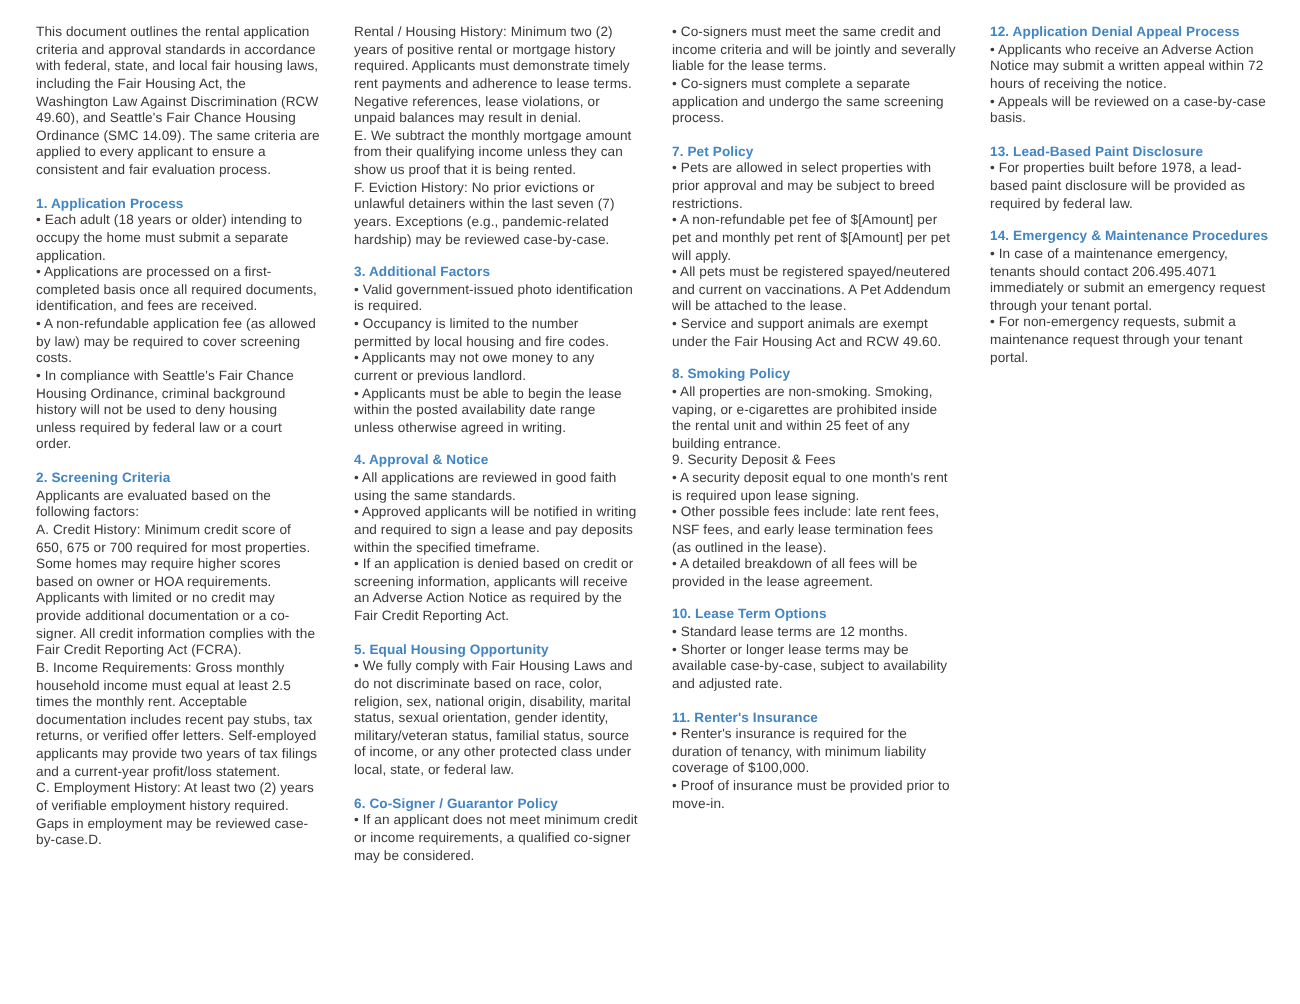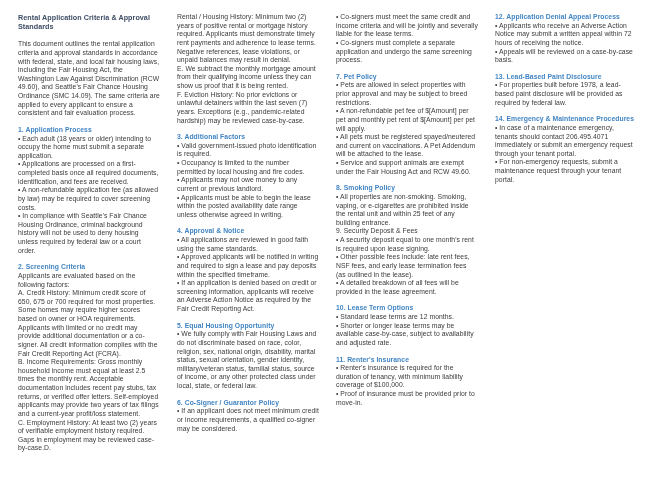--- a/index.html
+++ b/index.html
@@ -40,21 +40,20 @@
   }
   .block.paragraph { margin: 0; }
   .col > .block:first-child { margin-top: 0; }
 </style>
 </head>
 <body>
 
 <div class="page">
   <div class="cols">
     <div class="col">
-        <div class="block title">Rental Application Criteria &amp; Approval Standards</div>
         <div class="block paragraph">This document outlines the rental application criteria and approval standards in accordance with federal, state, and local fair housing laws, including the Fair Housing Act, the Washington Law Against Discrimination (RCW 49.60), and Seattle's Fair Chance Housing Ordinance (SMC 14.09). The same criteria are applied to every applicant to ensure a consistent and fair evaluation process.</div>
         <div class="block heading">1. Application Process</div>
         <div class="block paragraph">• Each adult (18 years or older) intending to occupy the home must submit a separate application.</div>
         <div class="block paragraph">• Applications are processed on a first-completed basis once all required documents, identification, and fees are received.</div>
         <div class="block paragraph">• A non-refundable application fee (as allowed by law) may be required to cover screening costs.</div>
         <div class="block paragraph">• In compliance with Seattle's Fair Chance Housing Ordinance, criminal background history will not be used to deny housing unless required by federal law or a court order.</div>
         <div class="block heading">2. Screening Criteria</div>
         <div class="block paragraph">Applicants are evaluated based on the following factors:</div>
         <div class="block paragraph"> A. Credit History: Minimum credit score of 650, 675 or 700 required for most properties. Some homes may require higher scores based on owner or HOA requirements. Applicants with limited or no credit may provide additional documentation or a co-signer. All credit information complies with the Fair Credit Reporting Act (FCRA).</div>
         <div class="block paragraph">B. Income Requirements: Gross monthly household income must equal at least 2.5 times the monthly rent. Acceptable documentation includes recent pay stubs, tax returns, or verified offer letters. Self-employed applicants may provide two years of tax filings and a current-year profit/loss statement.</div>

